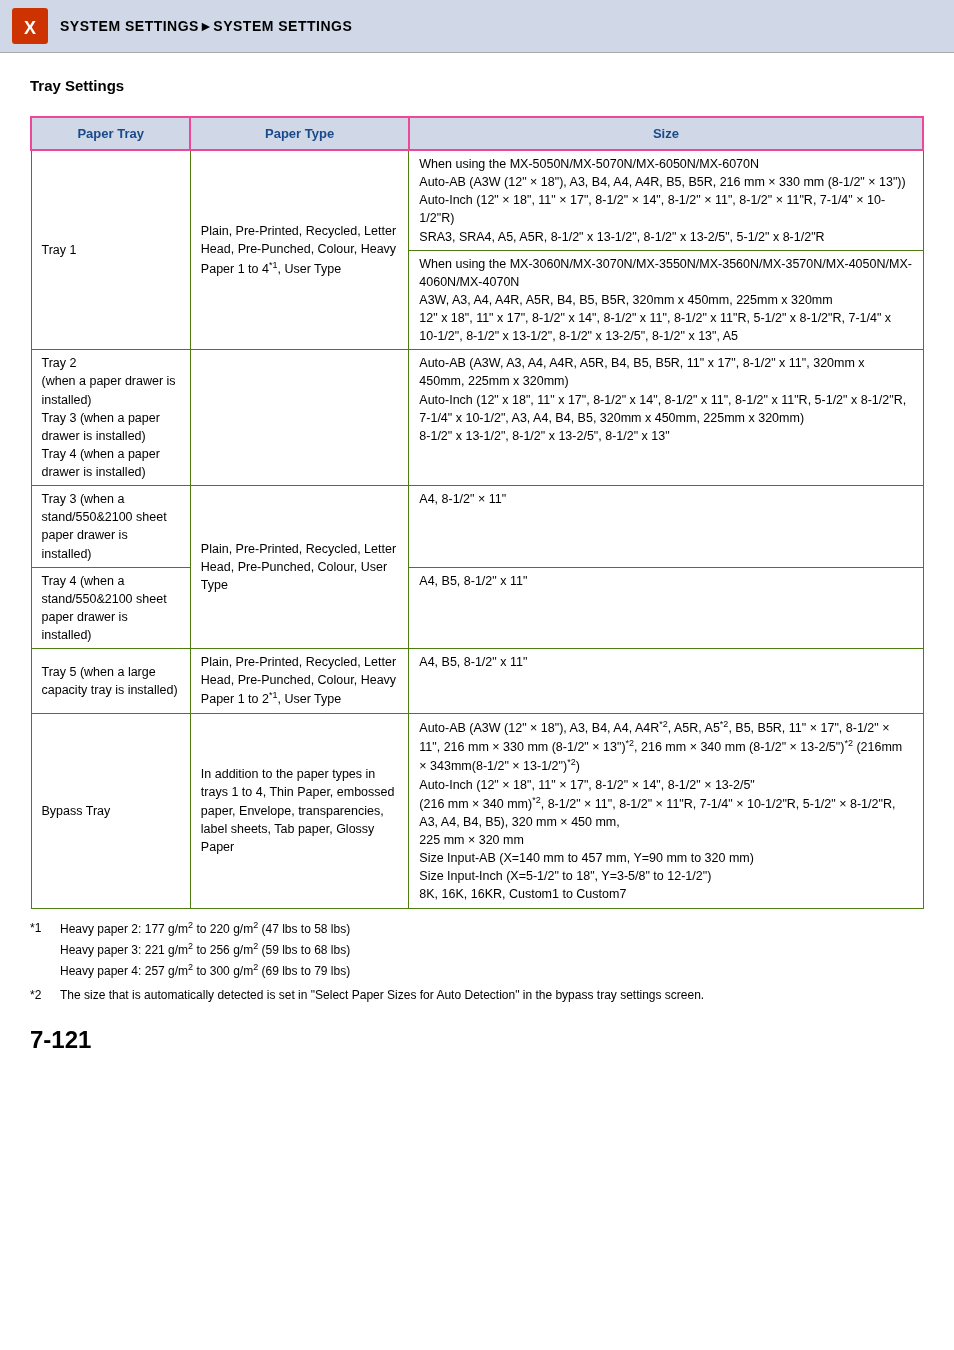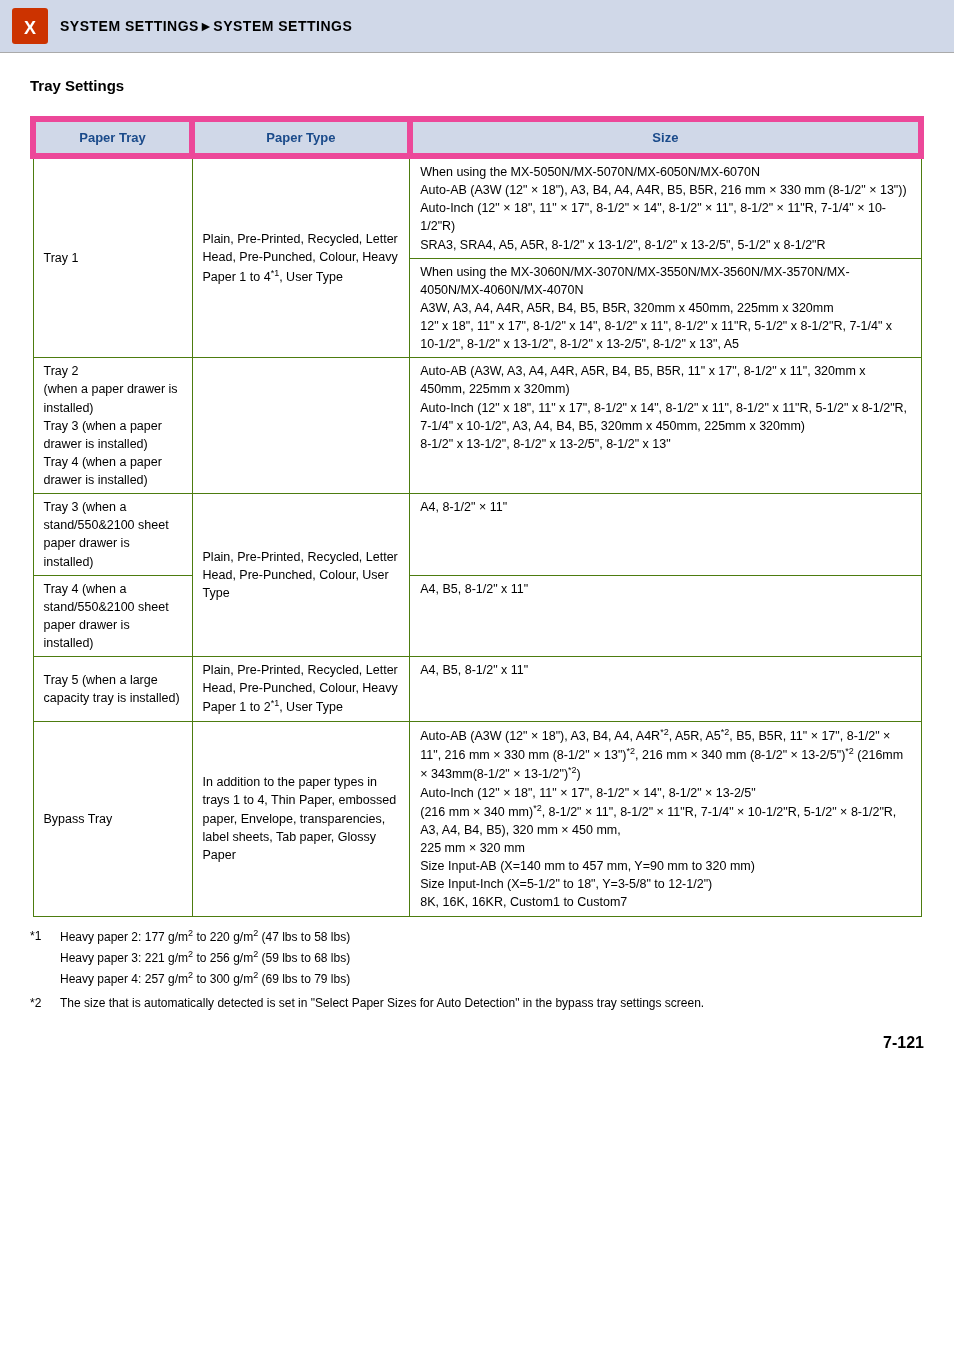--- a/index.html
+++ b/index.html
@@ -50,21 +50,21 @@
       width: 100%;
       border-collapse: collapse;
       border: 1px solid #888;
     }
     .tray-table th {
       background: #d0d8e8;
       color: #1a4a8a;
       font-weight: bold;
       font-size: 13px;
       padding: 8px 10px;
-      border: 6px solid #ec4899;
+      border: 2px solid #ec4899;
     }
     .tray-table td {
       border: 1px solid #4d7c0f;
       padding: 4px 10px;
       vertical-align: top;
       font-size: 12.5px;
       line-height: 1.45;
     }
     .tray-table td.tray-name {
       width: 160px;
@@ -85,22 +85,22 @@
       margin-top: 10px;
       font-size: 12px;
       line-height: 1.5;
     }
     .footnotes p {
       margin-bottom: 2px;
     }
 
     
     .page-number {
-      text-align: right;
-      font-size: 16px;
+      text-align: left;
+      font-size: 24px;
       font-weight: bold;
       margin-top: 20px;
       margin-bottom: 8px;
     }
 
     sup {
       font-size: 9px;
       vertical-align: super;
     }
   </style>

